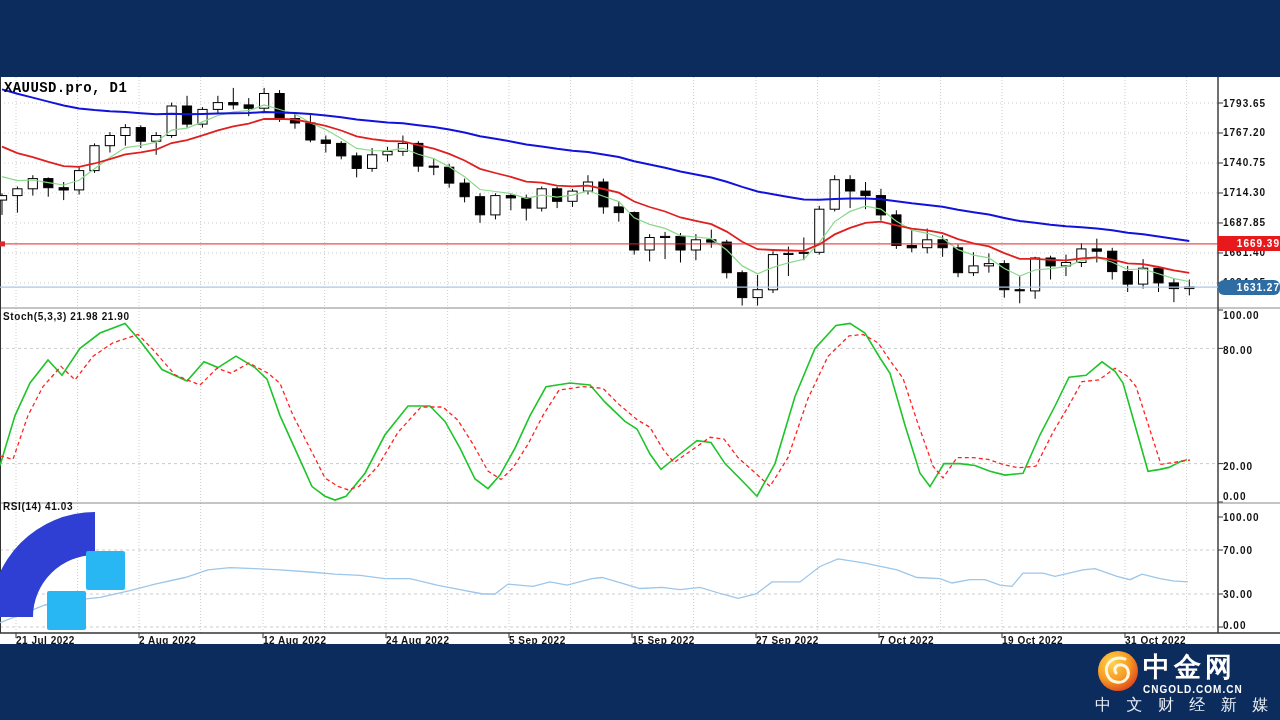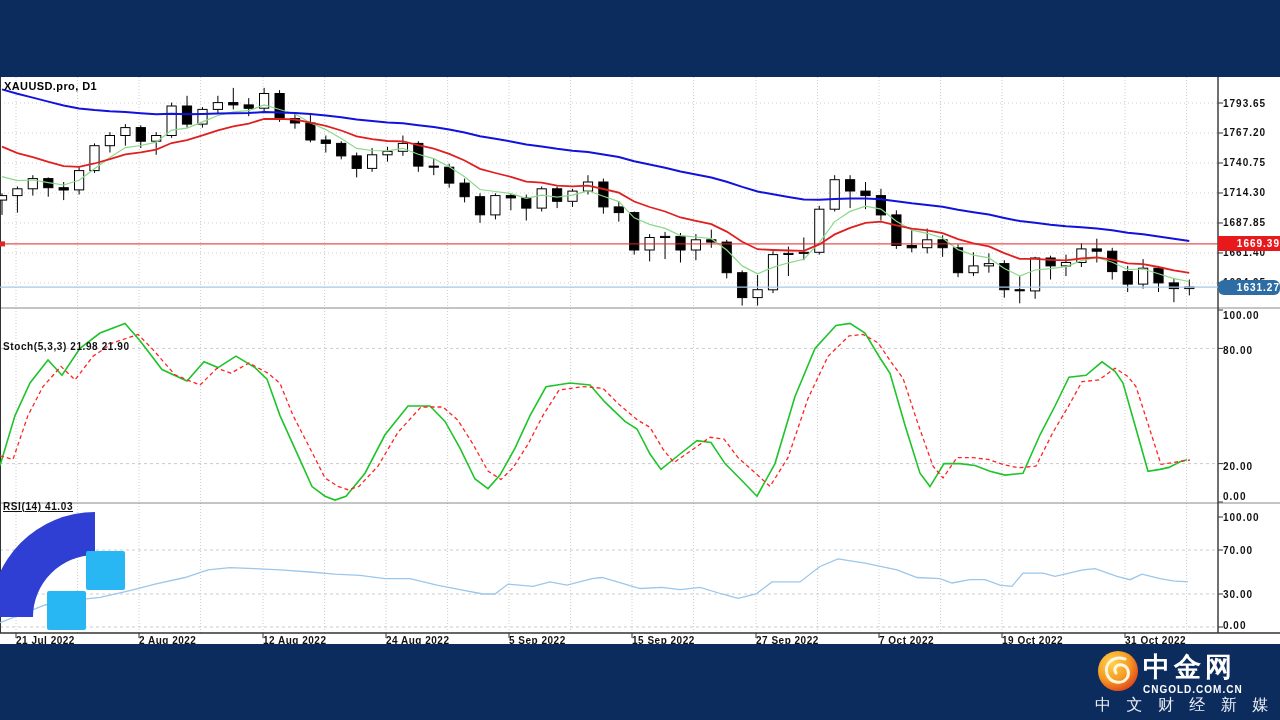--- a/index.html
+++ b/index.html
@@ -3,21 +3,21 @@
 <meta charset="utf-8">
 <style>
   html,body{margin:0;padding:0;}
   body{width:1280px;height:720px;position:relative;overflow:hidden;background:#0b2c5d;
        font-family:"Liberation Sans",sans-serif;}
   .top-bar{position:absolute;left:0;top:0;width:1280px;height:77px;background:#0b2c5d;}
   .bottom-bar{position:absolute;left:0;top:644px;width:1280px;height:76px;background:#0b2c5d;}
   .chart-area{position:absolute;left:0;top:77px;width:1280px;height:567px;background:#ffffff;}
   .chart-area svg{position:absolute;left:0;top:0;}
   .ind-label{position:absolute;font-size:10px;font-weight:bold;color:#111;letter-spacing:.6px;white-space:nowrap;}
-  .symbol-label{position:absolute;left:4px;top:3px;font-size:11px;font-weight:bold;color:#000;letter-spacing:.4px;}
+  .symbol-label{position:absolute;left:4px;top:3px;font-size:14px;font-weight:bold;color:#000;letter-spacing:.4px;font-family:Liberation Mono, monospace;}
   .price-tag{position:absolute;left:1218px;width:62px;height:15px;line-height:15px;text-align:right;
              color:#fff;font-size:10px;font-weight:bold;letter-spacing:1px;}
   .axis-txt{font-size:10px;font-weight:bold;fill:#111;letter-spacing:1px;}
   .date-txt{font-size:10px;font-weight:bold;fill:#111;letter-spacing:.5px;}
   .watermark{position:absolute;left:0;top:430px;width:420px;height:137px;pointer-events:none;}
   .cn-logo{position:absolute;right:10px;top:0;width:175px;height:76px;}
   .cn-name{position:absolute;left:48px;top:5px;font-size:27px;font-weight:bold;color:#fff;letter-spacing:4px;white-space:nowrap;}
   .cn-domain{position:absolute;left:48px;top:40px;font-size:10px;font-weight:bold;color:#fff;letter-spacing:1px;white-space:nowrap;}
   .cn-tagline{position:absolute;left:0px;top:51px;font-size:16px;color:#e9eef6;letter-spacing:5.5px;white-space:nowrap;}
 </style>
@@ -278,22 +278,22 @@
       <text x="756" y="567" class="date-txt">27 Sep 2022</text>
       <line x1="879" y1="556" x2="879" y2="561" stroke="#333333"></line>
       <text x="879" y="567" class="date-txt">7 Oct 2022</text>
       <line x1="1002" y1="556" x2="1002" y2="561" stroke="#333333"></line>
       <text x="1002" y="567" class="date-txt">19 Oct 2022</text>
       <line x1="1125" y1="556" x2="1125" y2="561" stroke="#333333"></line>
       <text x="1125" y="567" class="date-txt">31 Oct 2022</text>
     </svg>
 
   <span class="symbol-label">XAUUSD.pro, D1</span>
-  <span class="ind-label" style="left:3px;top:234px;margin-top:30px;">Stoch(5,3,3) 21.98 21.90</span>
-  <span class="ind-label" style="left:3px;top:424px;text-decoration:underline;">RSI(14) 41.03</span>
+  <span class="ind-label" style="left:3px;top:234px;">Stoch(5,3,3) 21.98 21.90</span>
+  <span class="ind-label" style="left:3px;top:424px;">RSI(14) 41.03</span>
 
   <div class="price-tag" id="level-tag" style="background: rgb(232, 25, 28); top: 159.4px;">1669.39</div>
   <div class="price-tag" id="current-tag" style="background: rgb(46, 109, 164); top: 202.6px; border-radius: 6px;">1631.27</div>
 
   <div class="watermark">
     <svg width="420" height="137">
       <path d="M -10 110 A 105 105 0 0 1 95 5 L 95 48 A 62 62 0 0 0 33 110 Z" fill="#2f3fd3"></path>
       <rect x="86" y="44" width="39" height="39" rx="2" fill="#29b7f3"></rect>
       <rect x="47" y="84" width="39" height="39" rx="2" fill="#29b7f3"></rect>
     </svg>

